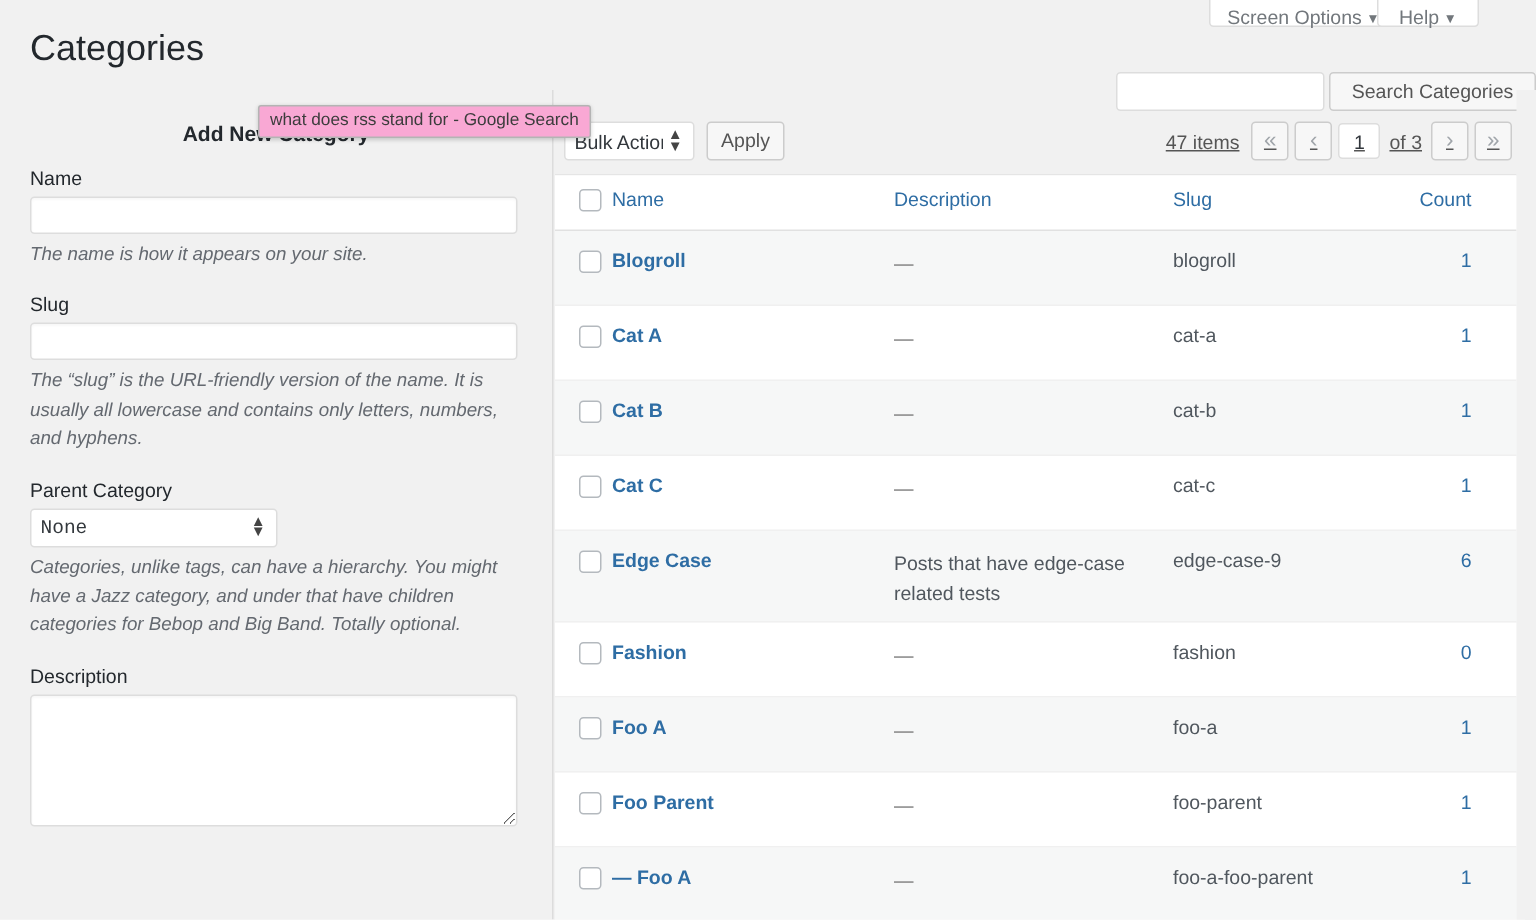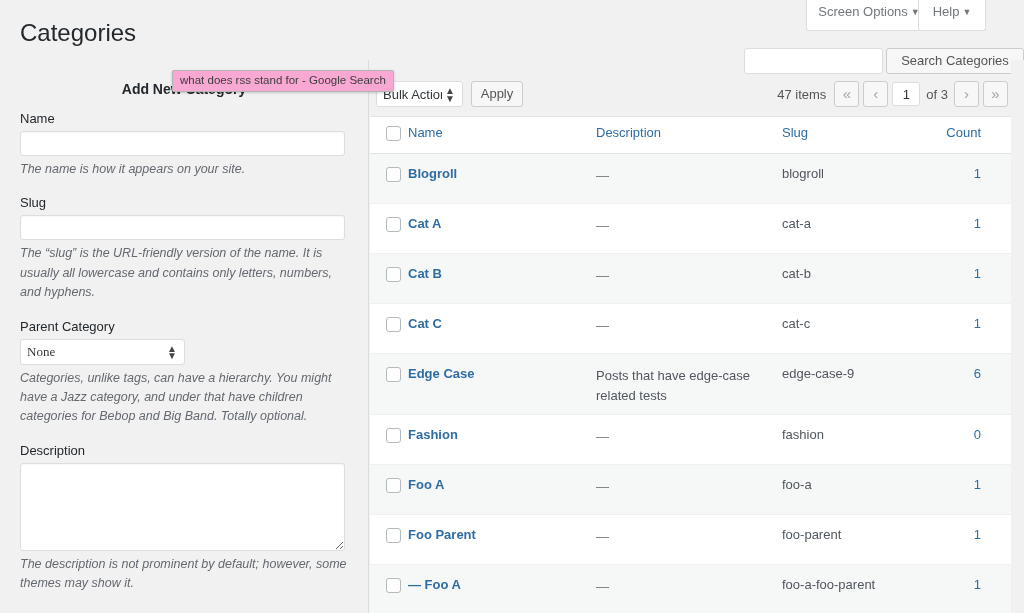--- a/index.html
+++ b/index.html
@@ -13,21 +13,21 @@
   }
   #root {
     position: relative;
     width: 1024px; height: 613px;
     background: #f1f1f1;
   }
 
   
   .meta-btn {
     position: absolute;
-    height: 31px;
+    height: 18px;
     background: #fff;
     border: 1px solid #ddd;
     border-top: none;
     border-radius: 0 0 3px 3px;
     color: #72777c;
     font-size: 13px;
     line-height: 23px;
     text-align: center;
     cursor: pointer;
     user-select: none;
@@ -79,20 +79,21 @@
 
   
   #pagination {
     position: absolute;
     right: 16px; top: 81px;
     display: flex;
     align-items: center;
     gap: 4px;
     font-size: 13px;
     color: #555;
+    text-decoration: underline;
   }
   #pagination .items-count { margin-right: 4px; color: #555; white-space: nowrap; }
   .page-btn {
     display: inline-block;
     width: 25px; height: 26px;
     background: #f7f7f7;
     border: 1px solid #ccc;
     border-radius: 3px;
     color: #a0a5aa;
     font-size: 15px;
@@ -161,21 +162,21 @@
     margin: 4px 0 16px 0;
     line-height: 1.55;
     max-width: 345px;
   }
   #parent-select {
     display: block;
     width: 165px; height: 26px;
     border: 1px solid #ddd;
     border-radius: 3px;
     background: #fff;
-    font-family: Liberation Serif, serif;
+    font-family: Liberation Mono, monospace;
     font-size: 13px;
     color: #32373c;
     padding: 0 22px 0 6px;
     outline: none;
     -webkit-appearance: none;
     appearance: none;
     position: relative;
   }
   .select-wrap { position: relative; display: inline-block; }
   .select-wrap .updown {
@@ -378,21 +379,20 @@
     <span class="select-wrap">
       <select id="parent-select">
         <option>None</option>
       </select>
       <span class="updown">▲<br>▼</span>
     </span>
     <p class="help-text">Categories, unlike tags, can have a hierarchy. You might have a Jazz category, and under that have children categories for Bebop and Big Band. Totally optional.</p>
 
     <label class="field-label">Description</label>
     <textarea id="desc-textarea" style=""></textarea>
-    <p class="help-text">The description is not prominent by default; however, some themes may show it.</p>
 
     
   </div>
 
   <div id="tooltip">what does rss stand for - Google Search</div>
 
   <div id="bulk-bar">
     <span class="select-wrap">
       <select id="bulk-select">
         <option>Bulk Actions</option>

